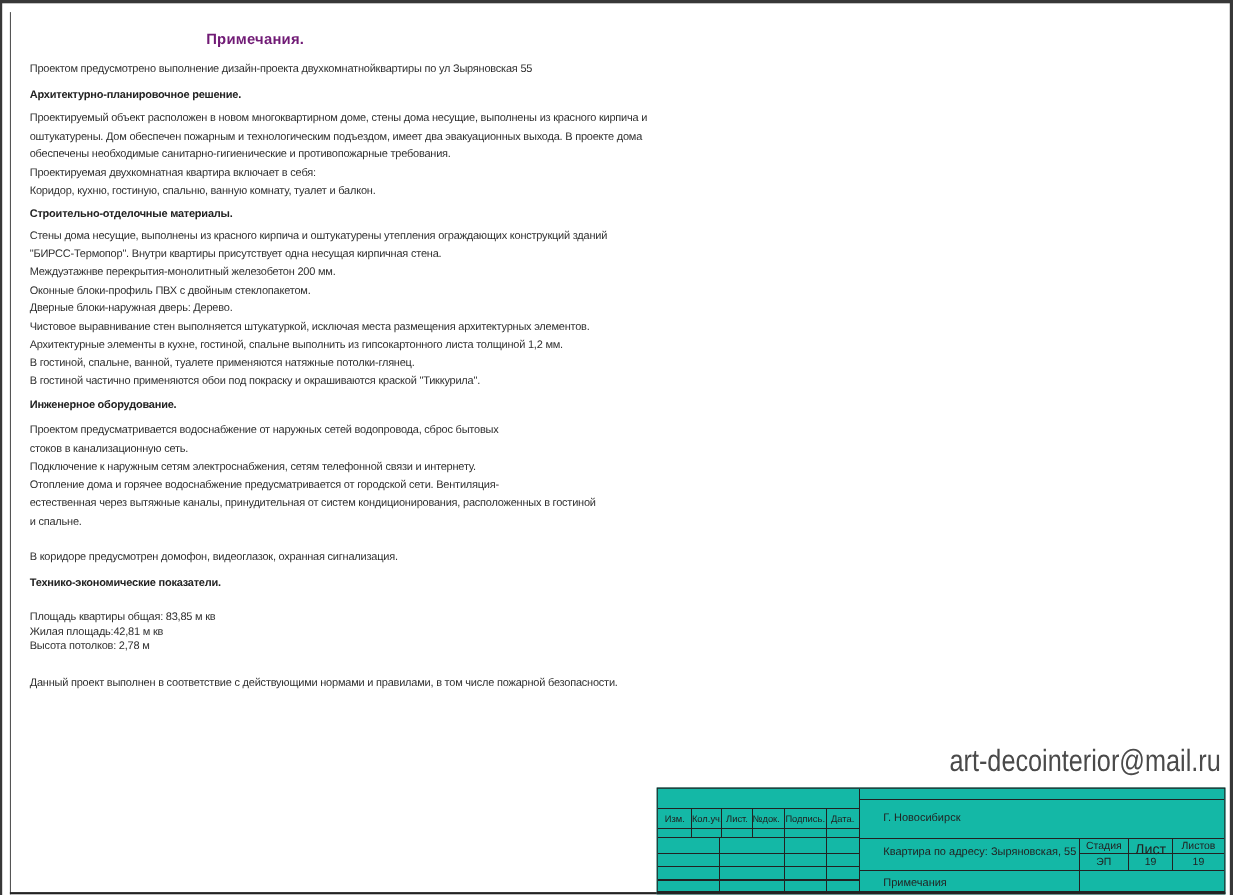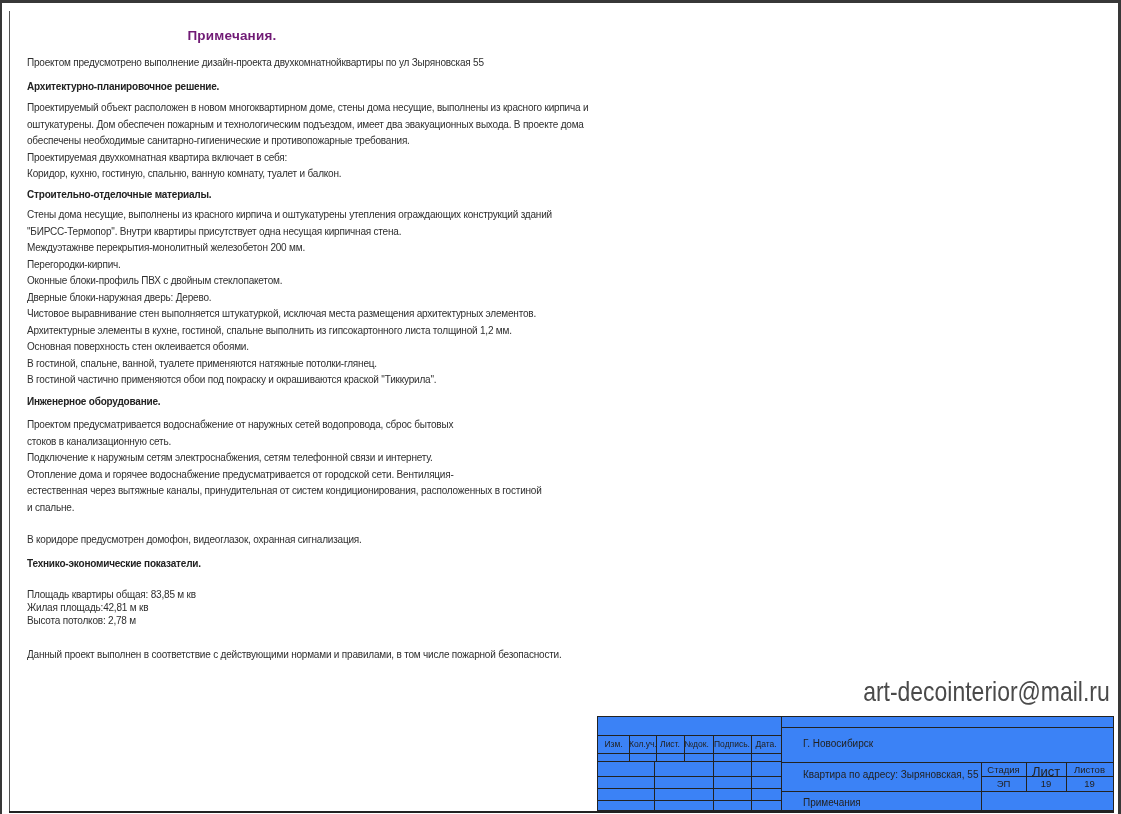--- a/index.html
+++ b/index.html
@@ -45,21 +45,21 @@
     font-size:28px;color:#4a4a4a;letter-spacing:0;
     transform:scaleX(0.82);transform-origin:100% 50%;
     white-space:nowrap;
   }
 
   
   .tb{
     position:absolute;left:595px;top:713px;width:517px;height:97px;
     box-sizing:border-box;
     border:1px solid #222;border-bottom-width:3px;
-    background:#3b82f6;
+    background:#14b8a6;
   }
   .tb-grid{position:absolute;left:0;top:0;}
   .tb-grid path{stroke:#222;stroke-width:1;shape-rendering:crispEdges;fill:none;}
   .tb-label{position:absolute;font-size:8.5px;color:#222;white-space:nowrap;}
   .tb-text{position:absolute;font-size:10px;color:#222;white-space:nowrap;}
   .ctr{text-align:center;}
 </style>
 </head>
 <body>
 
@@ -79,26 +79,24 @@
         <div class="line">обеспечены необходимые санитарно-гигиенические и противопожарные требования.</div>
         <div class="line">Проектируемая двухкомнатная квартира включает в себя:</div>
         <div class="line">Коридор, кухню, гостиную, спальню, ванную комнату, туалет и балкон.</div>
       </div>
 
     <div class="heading mt-h3">Строительно-отделочные материалы.</div>
     <div class="mt-p3">
         <div class="line">Стены дома несущие, выполнены из красного кирпича и оштукатурены утепления ограждающих конструкций зданий</div>
         <div class="line">"БИРСС-Термопор".  Внутри квартиры присутствует одна несущая кирпичная стена.</div>
         <div class="line">Междуэтажнве перекрытия-монолитный железобетон 200 мм.</div>
-        <div class="line">Перегородки-кирпич.</div>
         <div class="line">Оконные блоки-профиль ПВХ с двойным стеклопакетом.</div>
         <div class="line">Дверные блоки-наружная дверь: Дерево.</div>
         <div class="line">Чистовое выравнивание стен выполняется штукатуркой, исключая места размещения архитектурных элементов.</div>
         <div class="line">Архитектурные элементы в кухне, гостиной, спальне выполнить из гипсокартонного листа толщиной 1,2 мм.</div>
-        <div class="line">Основная поверхность стен оклеивается обоями.</div>
         <div class="line">В гостиной, спальне, ванной, туалете применяются натяжные потолки-глянец.</div>
         <div class="line">В гостиной частично применяются обои под покраску и окрашиваются краской "Тиккурила".</div>
       </div>
 
     <div class="heading mt-h4">Инженерное оборудование.</div>
     <div class="mt-p4">
         <div class="line">Проектом предусматривается водоснабжение от наружных сетей водопровода, сброс бытовых</div>
         <div class="line">стоков в канализационную сеть.</div>
         <div class="line">Подключение к наружным сетям электроснабжения, сетям телефонной связи и интернету.</div>
         <div class="line">Отопление дома и горячее водоснабжение предусматривается от городской сети.  Вентиляция-</div>

